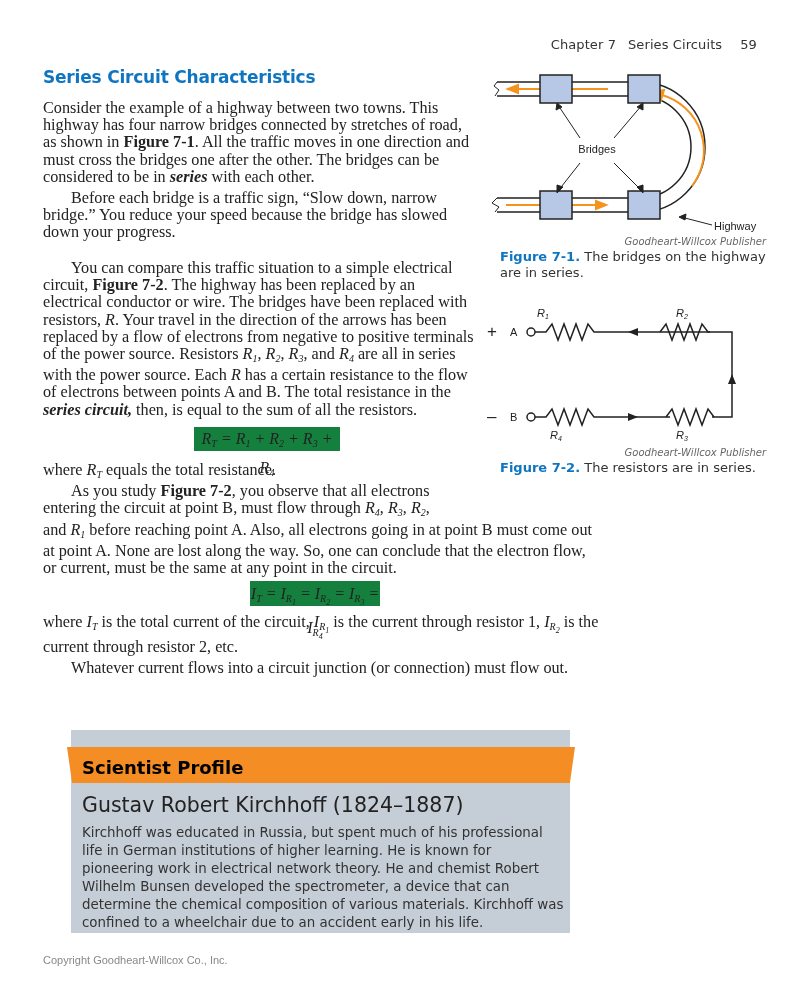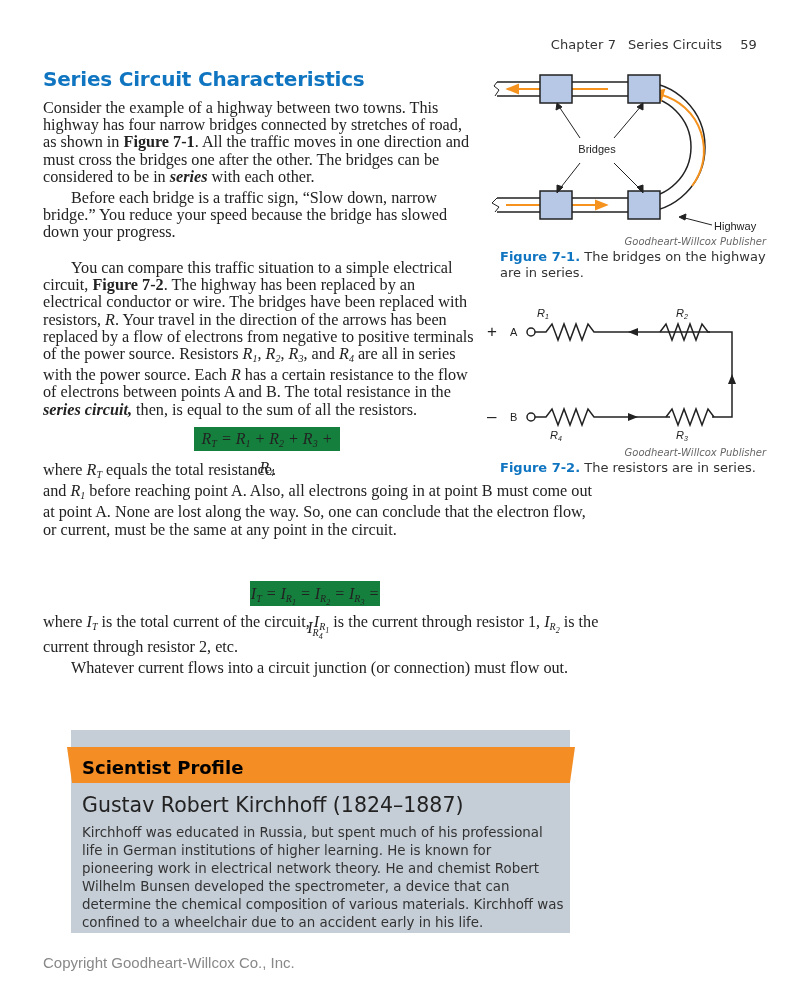--- a/index.html
+++ b/index.html
@@ -4,21 +4,21 @@
 <style>
   html, body { margin:0; padding:0; background:#ffffff; }
   body { width:800px; height:999px; position:relative; overflow:hidden; }
   .serif { font-family: "Liberation Serif", "DejaVu Serif", serif; }
   .sans { font-family: "DejaVu Sans", "Liberation Sans", sans-serif; }
   .arial { font-family: "Liberation Sans", sans-serif; }
 
   #running-head { position:absolute; top:37px; right:43px; font-size:13px; color:#333; letter-spacing:0.1px; }
   #running-head span { margin-left:12px; }
 
-  #heading { position:absolute; left:43px; top:67px; font-size:20px; font-weight:bold; color:#1075c1; letter-spacing:-0.2px; margin:0; }
+  #heading { position:absolute; left:43px; top:67px; font-size:17px; font-weight:bold; color:#1075c1; letter-spacing:-0.2px; margin:0; }
 
   .body-text { position:absolute; left:43px; font-size:16.2px; line-height:17.2px; color:#222; }
   .body-text p { margin:0; }
   .indent { text-indent:28px; }
 
   #para1 { top:100px; width:430px; }
   #para2 { top:190px; width:430px; }
   #para3 { top:260px; width:432px; }
 
   .eq-box { position:absolute; background:#15803d; font-size:16px; color:#222; font-style:italic; text-align:center; }
@@ -30,21 +30,21 @@
   #para4 { top:462px; width:560px; }
   #para5 { top:614px; width:560px; }
 
   #profile { position:absolute; left:71px; top:730px; width:499px; height:203px; background:#c5cdd6; }
   #profile-banner { position:absolute; left:67px; top:747px; width:508px; height:36px; background:#f48d24;
      clip-path: polygon(0 0, 100% 0, 99% 100%, 1% 100%); }
   #profile-banner-label { position:absolute; left:82px; top:757px; font-size:18px; font-weight:bold; color:#000000; }
   #profile-name { position:absolute; left:82px; top:793px; font-size:20.5px; color:#222; }
   #profile-text { position:absolute; left:82px; top:824px; width:485px; font-size:13.4px; line-height:18px; color:#333; }
 
-  #copyright { position:absolute; left:43px; top:954px; font-size:15px; color:#888; }
+  #copyright { position:absolute; left:43px; top:954px; font-size:11px; color:#888; }
 
   .fig-credit { position:absolute; font-size:10px; font-style:italic; color:#666; text-align:right; }
   .fig-caption { position:absolute; font-size:13px; line-height:16px; color:#333; }
   .fig-caption b { color:#1075c1;text-align:right; }
 
   svg text { font-family: "Liberation Sans", sans-serif; }
 </style>
 </head>
 <body>
 
@@ -63,20 +63,21 @@
 </div>
 
 <div id="para3" class="body-text serif">
   <p class="indent"><span>You can compare this traffic situation to a simple electrical circuit, </span><b>Figure 7-2</b><span>. The highway has been replaced by an electrical conductor or wire. The bridges have been replaced with resistors, </span><i>R</i><span>. Your travel in the direction of the arrows has been replaced by a flow of electrons from negative to positive terminals of the power source. Resistors </span><i>R<sub>1</sub></i>, <i>R<sub>2</sub></i>, <i>R<sub>3</sub></i>, and <i>R<sub>4</sub></i><span> are all in series with the power source. Each </span><i>R</i><span> has a certain resistance to the flow of electrons between points A and B. The total resistance in the </span><b><i>series circuit,</i></b><span> then, is equal to the sum of all the resistors.</span></p>
 </div>
 
 <div id="eq1" class="eq-box serif">R<sub>T</sub> = R<sub>1</sub> + R<sub>2</sub> + R<sub>3</sub> + R<sub>4</sub></div>
 
 <div id="para4" class="body-text serif">
   <p><span>where </span><i>R<sub>T</sub></i><span> equals the total resistance.</span></p>
+  <p class="indent" style="width:430px"><span>As you study </span><b>Figure 7-2</b><span>, you observe that all electrons entering the circuit at point B, must flow through </span><i>R<sub>4</sub></i>, <i>R<sub>3</sub></i>, <i>R<sub>2</sub></i>,</p>
   <p>and <i>R<sub>1</sub></i><span> before reaching point A. Also, all electrons going in at point B must come out at point A. None are lost along the way. So, one can conclude that the electron flow, or current, must be the same at any point in the circuit.</span></p>
 </div>
 
 <div id="eq2" class="eq-box serif">I<sub>T</sub> = I<sub>R<sub>1</sub></sub> = I<sub>R<sub>2</sub></sub> = I<sub>R<sub>3</sub></sub> = I<sub>R<sub>4</sub></sub></div>
 
 <div id="para5" class="body-text serif">
   <p><span>where </span><i>I<sub>T</sub></i><span> is the total current of the circuit, </span><i>I<sub>R<sub>1</sub></sub></i><span> is the current through resistor 1, </span><i>I<sub>R<sub>2</sub></sub></i><span> is the current through resistor 2, etc.</span></p>
   <p class="indent" style="margin-top:4px">Whatever current flows into a circuit junction (or connection) must flow out.</p>
 </div>
 

